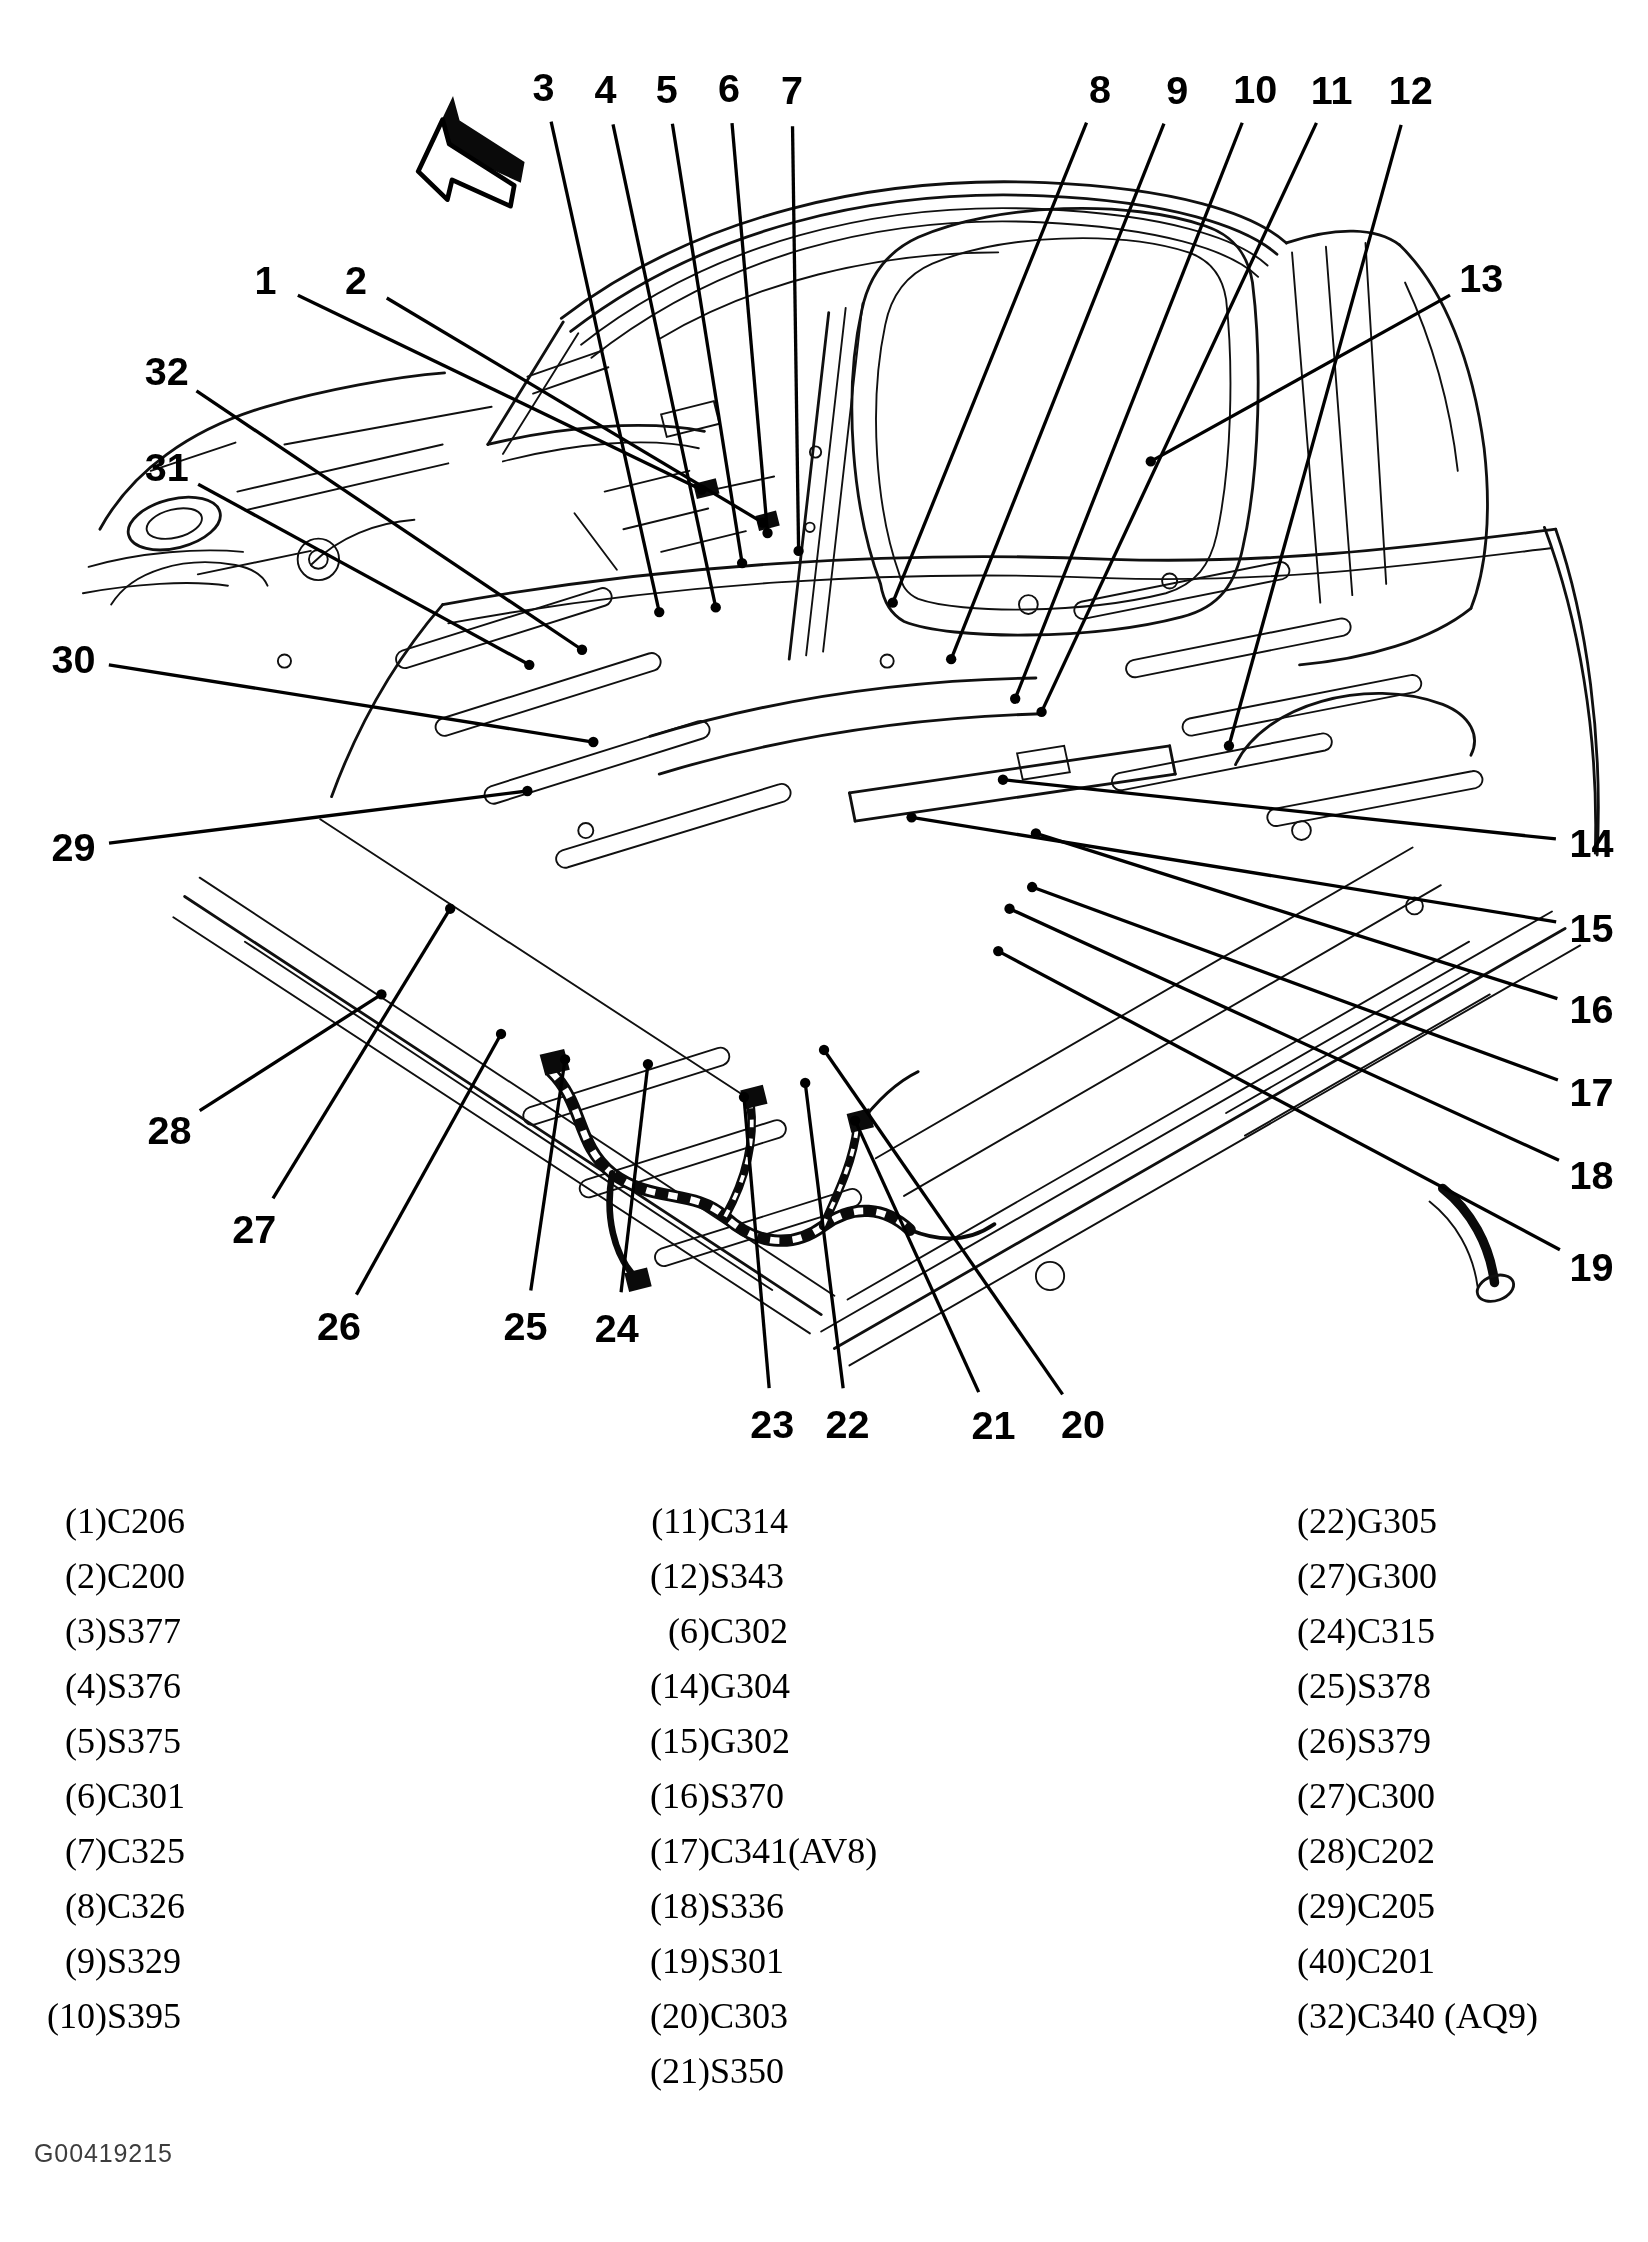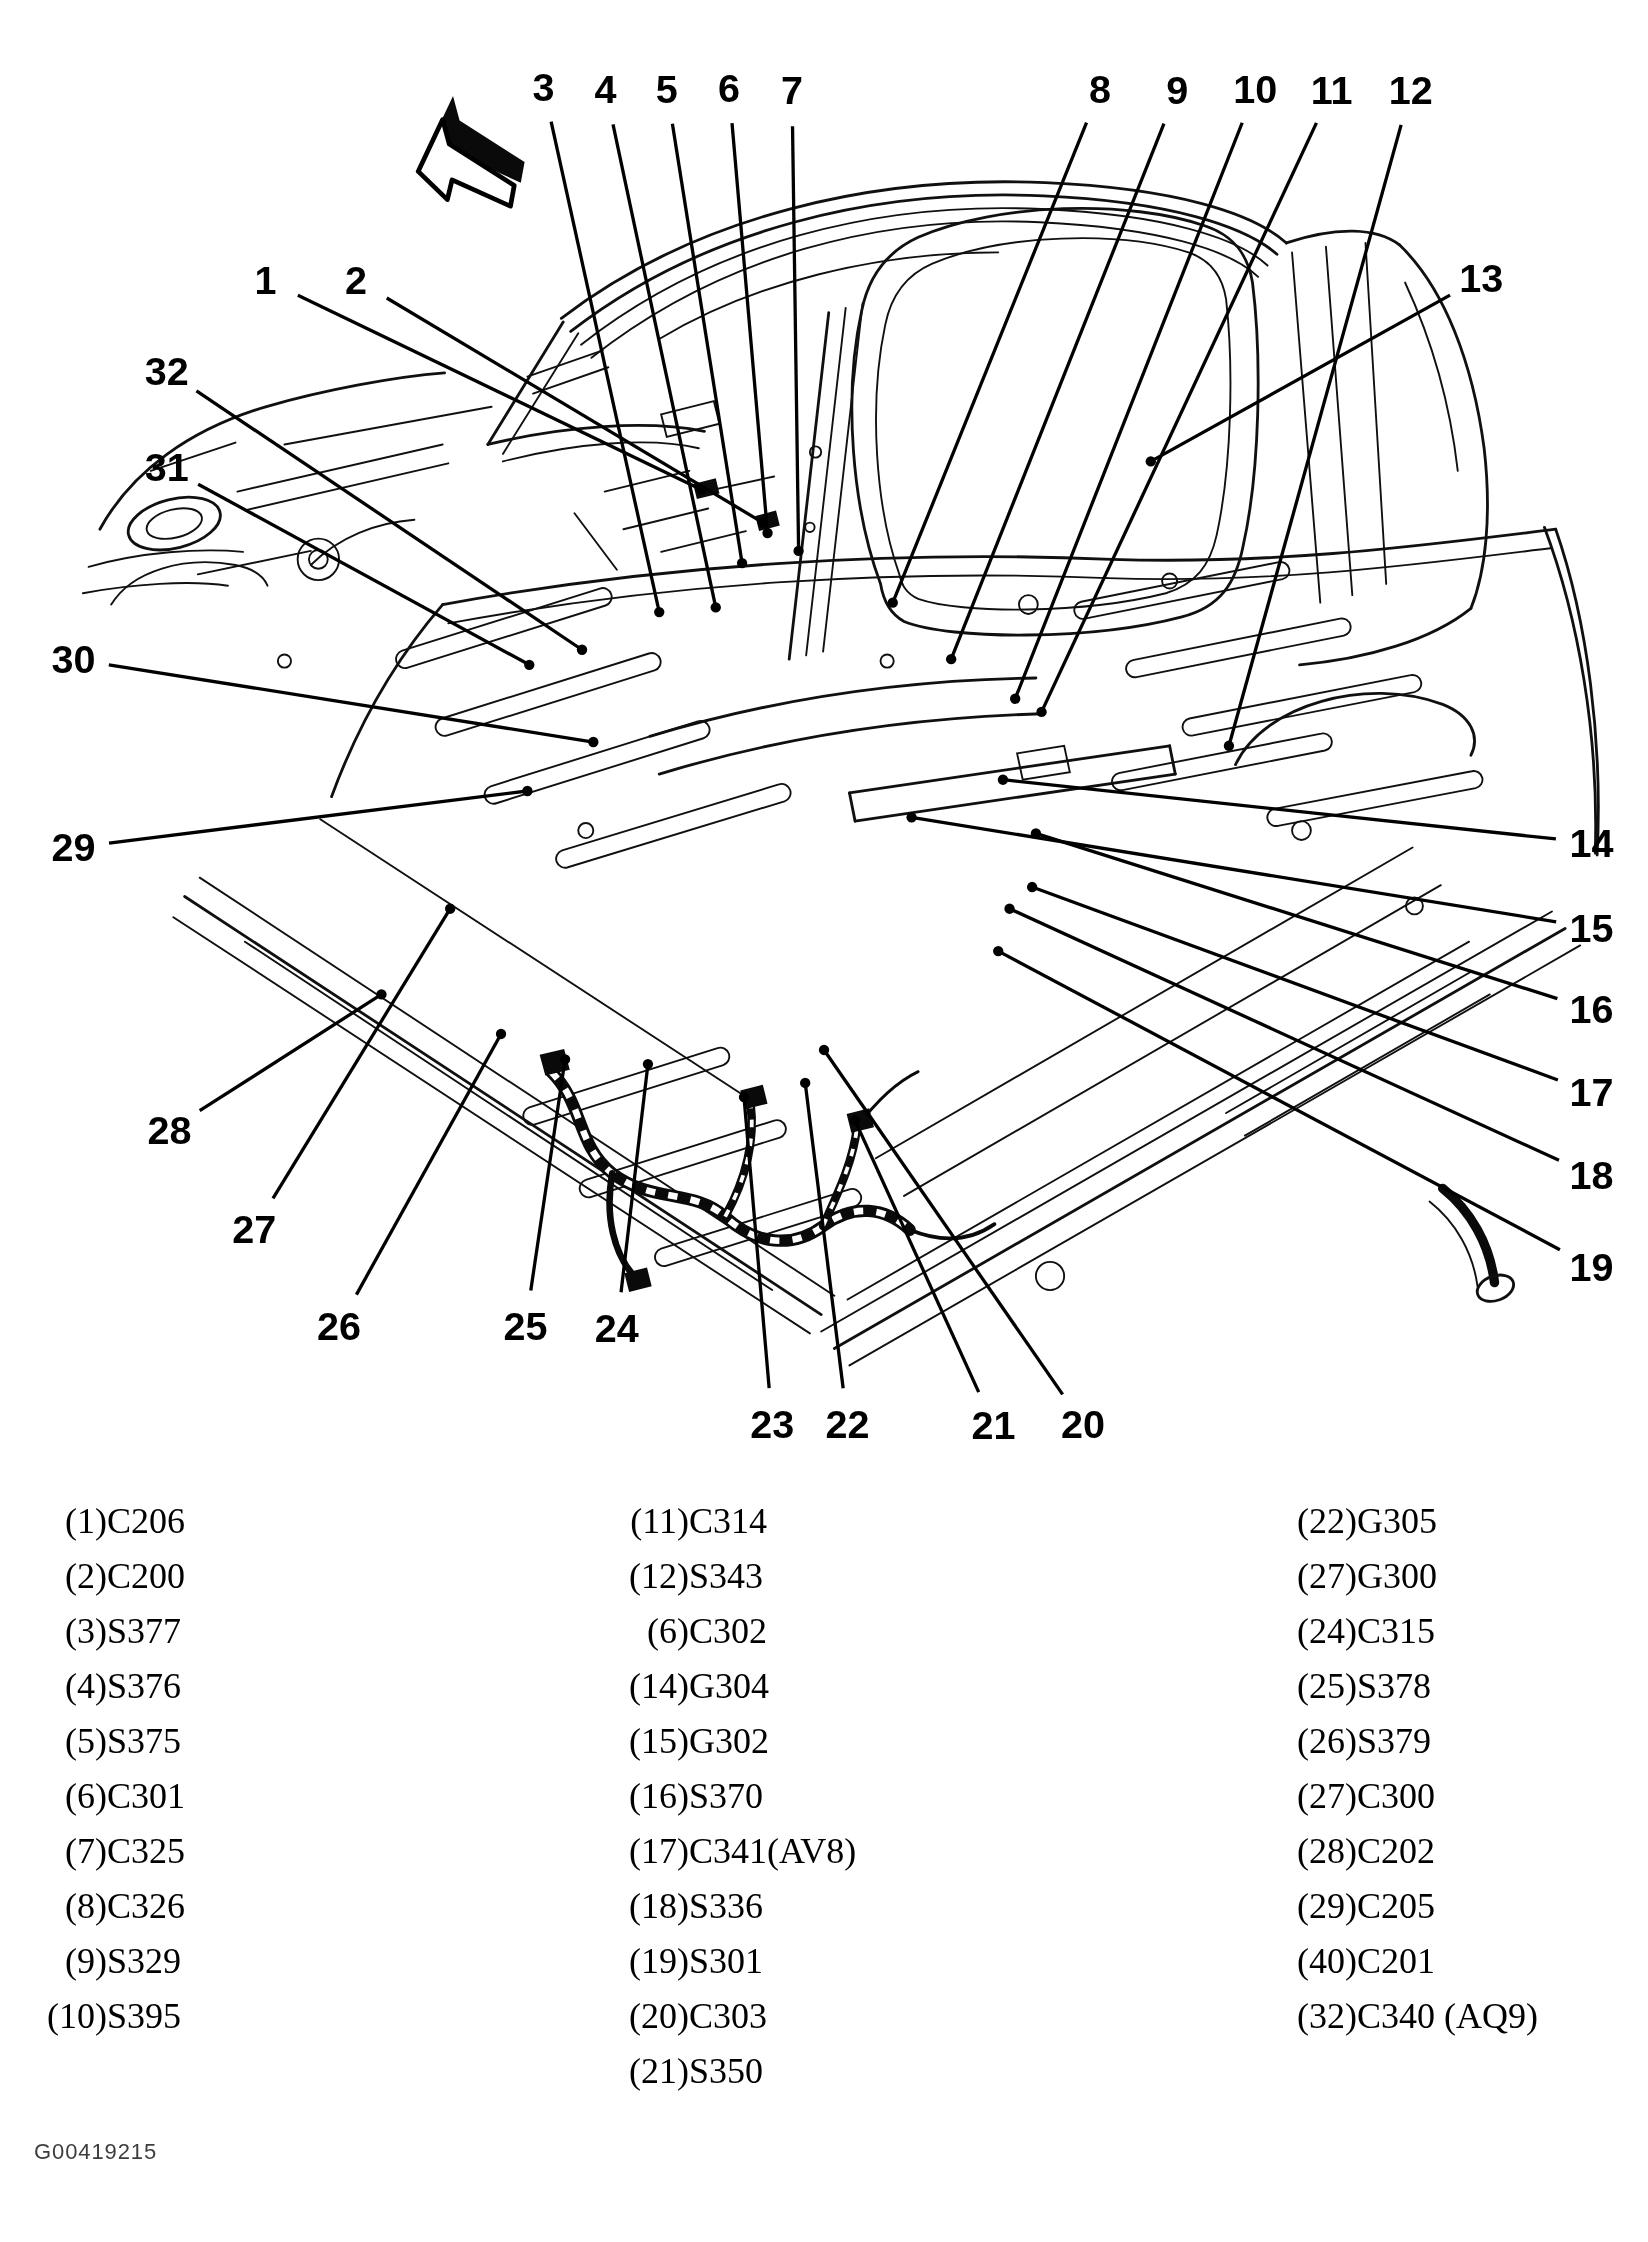--- a/index.html
+++ b/index.html
@@ -12,23 +12,23 @@
   .harness{stroke:#0a0a0a;fill:none;stroke-linecap:round;}
   .harness-stripe{stroke:#ffffff;fill:none;stroke-linecap:butt;}
   .callout-num{font-family:"Liberation Sans",sans-serif;font-size:42px;font-weight:700;fill:#000;}
   .leader{stroke:#000;stroke-width:3.5;}
   .legend{position:absolute;top:1493px;left:0;width:1649px;}
   .legend-col{position:absolute;top:0;}
   .legend-col ul{list-style:none;margin:0;padding:0;}
   .legend-col li{display:flex;align-items:center;height:55px;font-size:36px;}
   .legend-col .idx{display:inline-block;width:73px;text-align:right;}
   .legend-col .code{white-space:nowrap;}
-  #col-1{left:34px;} #col-2{left:616px;font-family:Liberation Serif, serif;} #col-3{left:1284px;}
+  #col-1{left:34px;} #col-2{left:637px;font-family:Liberation Serif, serif;} #col-3{left:1284px;}
   .figure-id{position:absolute;left:34px;top:2139px;font-family:"Liberation Sans",sans-serif;
-             font-size:22px;color:#3d3d3d;letter-spacing:0.9px;}
+             font-size:25px;color:#3d3d3d;letter-spacing:0.9px;}
 </style>
 </head>
 <body>
 
 <div class="page">
 
   <svg id="diagram-svg" width="1649" height="1469" viewBox="0 0 1751 1560">
 
     <g>
       <polygon class="art-fill" points="455,157 481,102 488,128 557,172 553,194 491,166 486,187"></polygon>

